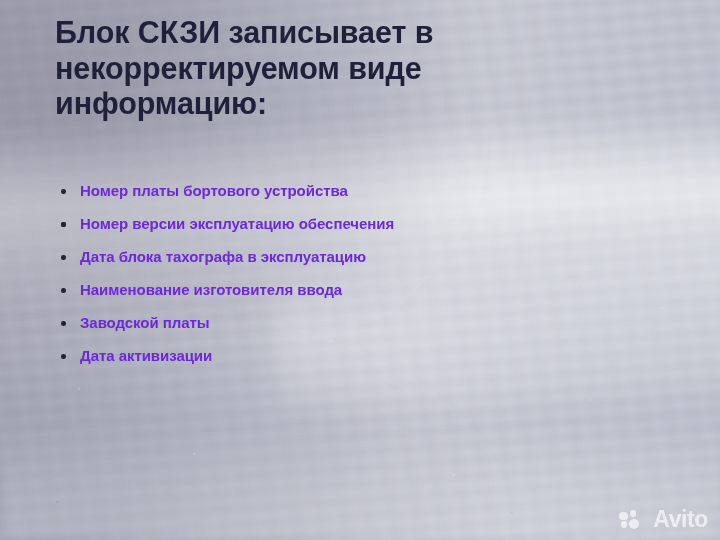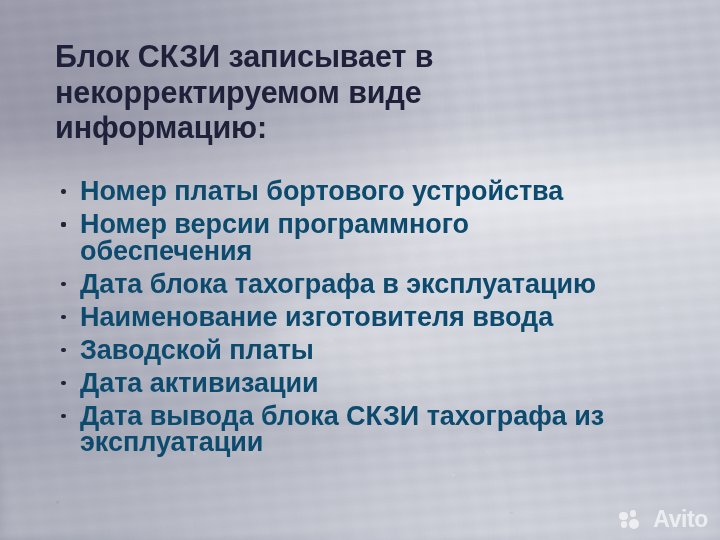--- a/index.html
+++ b/index.html
@@ -151,21 +151,21 @@
   .content {
     position: absolute;
     left: 0; top: 0;
     width: 720px;
     height: 540px;
   }
 
   .heading {
     position: absolute;
     left: 55px;
-    top: 39px;
+    top: 15px;
     width: 560px;
     margin: 0;
     font-size: 30.5px;
     line-height: 35.5px;
     font-weight: 700;
     letter-spacing: -0.1px;
     color: #1e2139;
     white-space: pre-line;
   }
 
@@ -175,25 +175,25 @@
     top: 178px;
     width: 580px;
     margin: 0;
     padding: 0;
     list-style: none;
   }
   .bullet-item {
     position: relative;
     padding-left: 23px;
     margin: 0 0 6.5px 0;
-    font-size: 27px;
+    font-size: 15px;
     line-height: 26.5px;
     font-weight: 600;
     letter-spacing: -0.05px;
-    color: #0c4a6e;
+    color: #6d28d9;
   }
   .bullet-item:last-child { margin-bottom: 0; }
   .bullet-dot {
     position: absolute;
     left: 4px;
     top: 11px;
     width: 4.6px;
     height: 4.6px;
     border-radius: 50%;
     background: #20233a;
@@ -255,41 +255,37 @@
     <ul class="bullet-list">
       <li class="bullet-item">
         <span class="bullet-dot"></span>
         <span>Номер платы бортового устройства</span>
       </li>
       <li class="bullet-item">
         <span class="bullet-dot"></span>
       </li>
       <li class="bullet-item">
         <span class="bullet-dot"></span>
-        <span>Номер версии программного обеспечения</span>
+        <span>Номер версии эксплуатацию обеспечения</span>
       </li>
       <li class="bullet-item">
         <span class="bullet-dot"></span>
         <span>Дата блока тахографа в эксплуатацию</span>
       </li>
       <li class="bullet-item">
         <span class="bullet-dot"></span>
         <span>Наименование изготовителя ввода</span>
       </li>
       <li class="bullet-item">
         <span class="bullet-dot"></span>
         <span>Заводской платы</span>
       </li>
       <li class="bullet-item">
         <span class="bullet-dot"></span>
         <span>Дата активизации</span>
-      </li>
-      <li class="bullet-item">
-        <span class="bullet-dot"></span>
-        <span>Дата вывода блока СКЗИ тахографа из эксплуатации</span>
       </li>
     </ul>
 
     <div class="watermark">
       <span class="wm-mark">
         <i class="wm-c1"></i>
           <i class="wm-c2"></i>
           <i class="wm-c3"></i>
           <i class="wm-c4"></i>
       </span>

